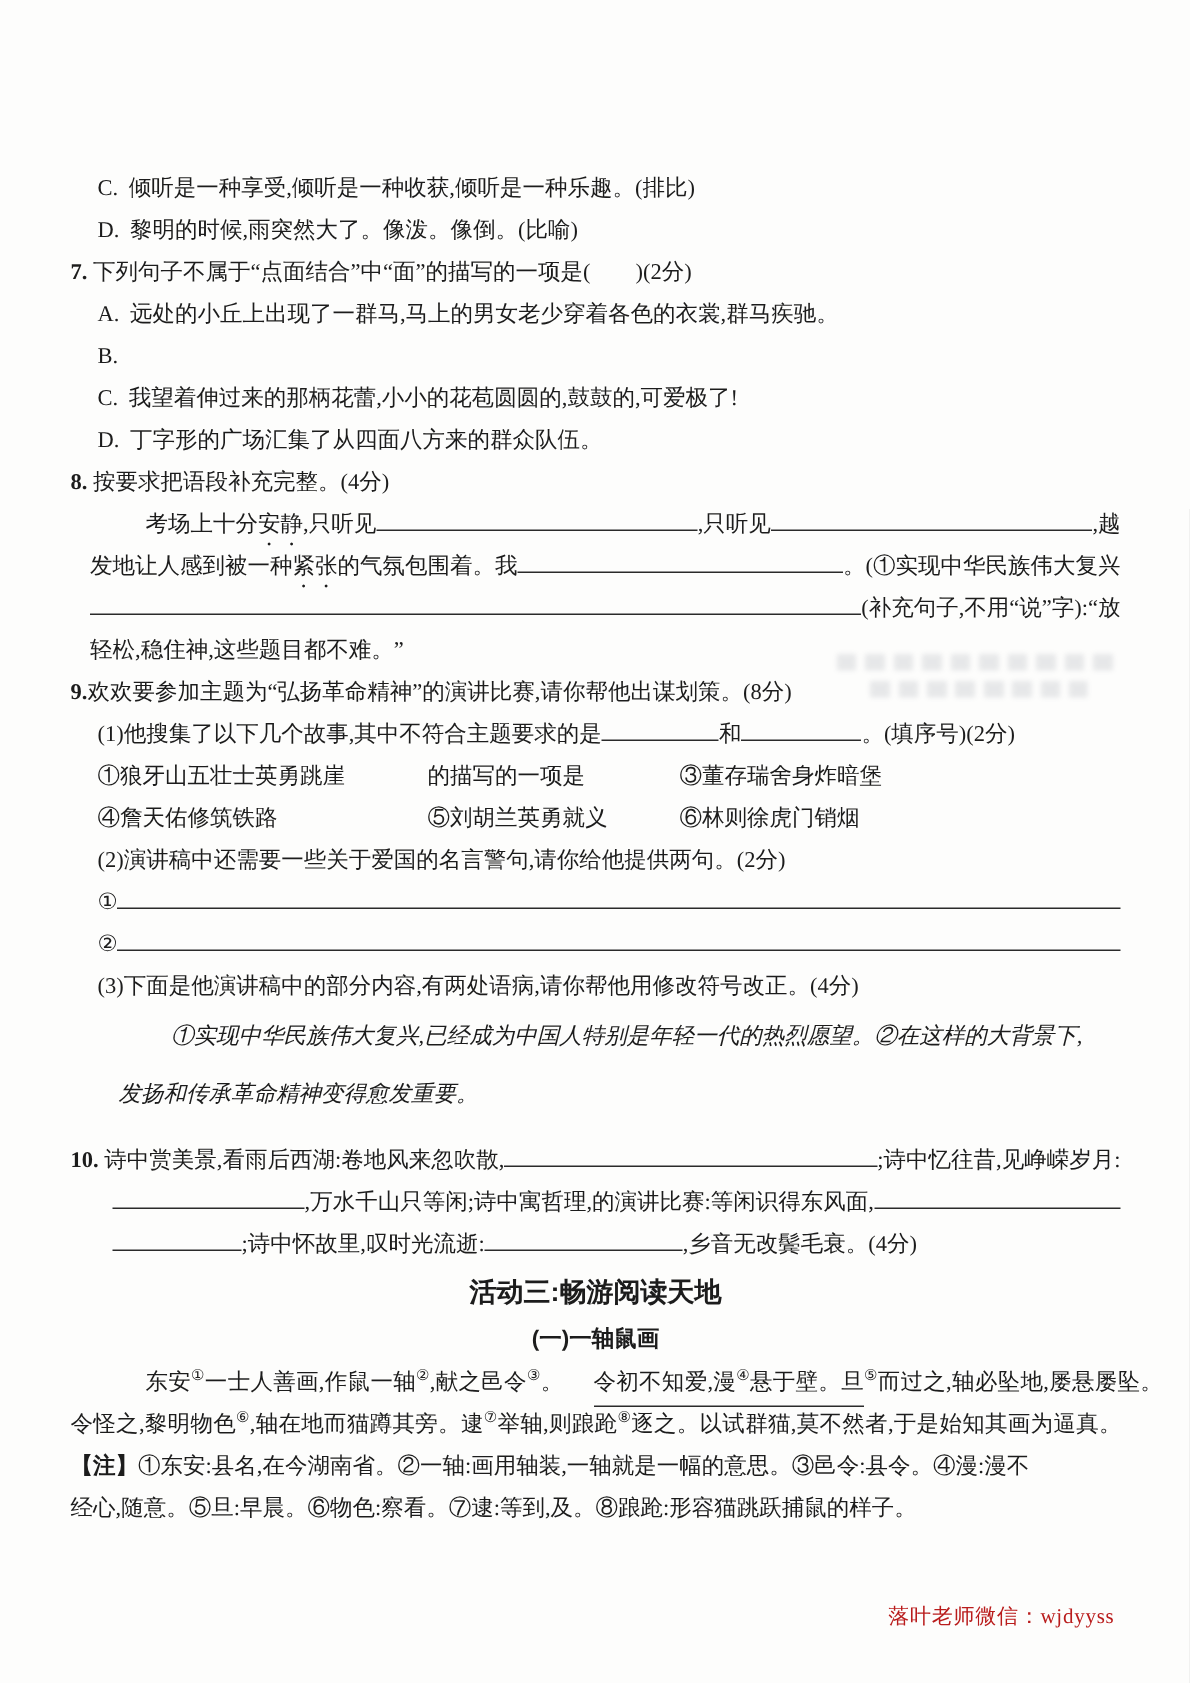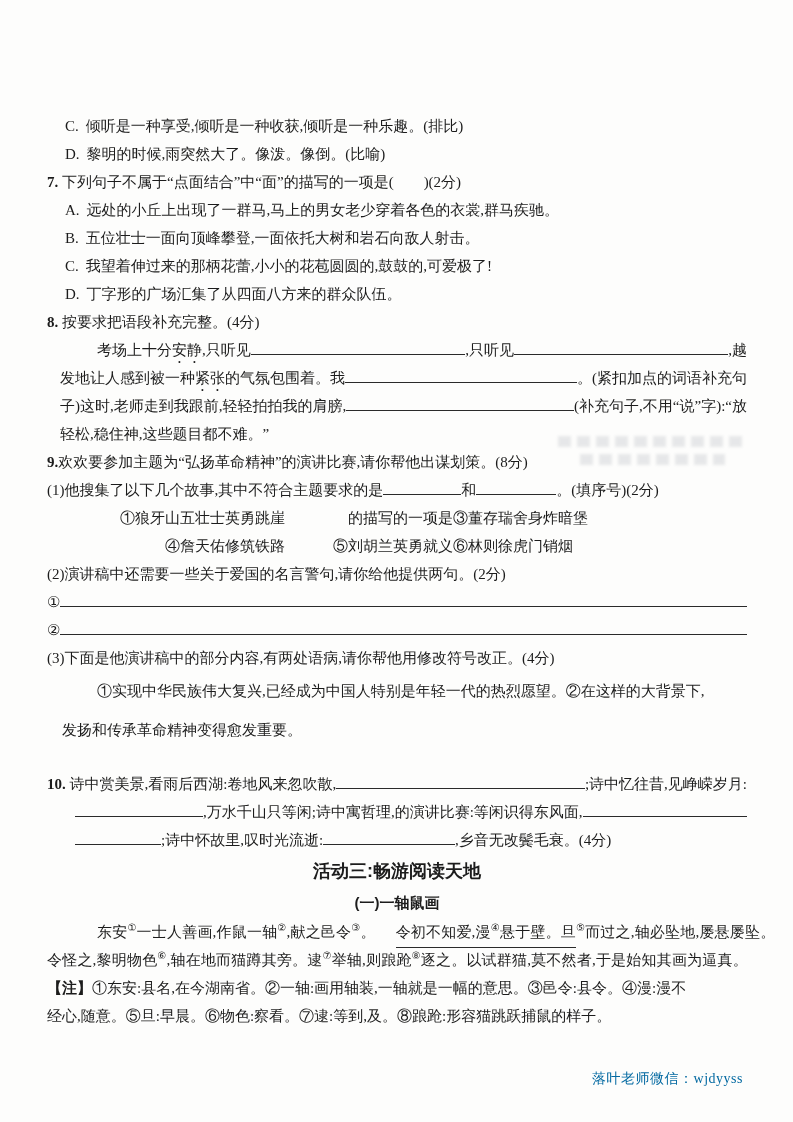--- a/index.html
+++ b/index.html
@@ -20,30 +20,30 @@
   .seg-em{
     -webkit-text-emphasis:filled dot;text-emphasis:filled dot;
     -webkit-text-emphasis-position:under;text-emphasis-position:under left;
   }
   .seg-sup{font-size:10px;position:relative;top:-6px;white-space:pre;line-height:normal;}
   .uline{display:flex;align-items:baseline;border-bottom:1.4px solid #2a2a2a;padding-bottom:1px;margin-left:20px;}
   .blank{border-bottom:1.4px solid #2a2a2a;height:3px;align-self:baseline;min-width:24px;}
   .blank.grow{flex:1 1 40px;}
   .opt{margin-left:18px;}
   .opt-label{margin-right:7px;}
-  .indent18{}
+  .indent18{margin-left:18px;}
   .indent13{margin-left:13px;}
   .q8-first{padding-left:37px;}
-  .stories{display:flex;margin-left:18px;height:28px;line-height:28px;text-align:right;}
+  .stories{display:flex;margin-left:18px;height:28px;line-height:28px;}
   .stories .col1{width:220px;}
   .stories .col2{width:168px;}
-  .para39{margin-left:15px;line-height:39px;}
+  .para39{margin-left:32px;line-height:39px;font-style:italic;}
   .para39 .pline{height:39px;display:block;white-space:pre;}
   .para39 .pline.first{padding-left:35px;}
-  .q10block{margin-top:20px;}
+  .q10block{margin-top:10px;}
   .q10cont{margin-left:28px;}
   .h1{
     margin-top:0;height:34px;line-height:34px;text-align:center;
     font-weight:bold;font-size:18px;
     font-family:"Liberation Sans","DejaVu Sans",sans-serif;
   }
   .h2{
     height:30px;line-height:30px;text-align:center;
     font-weight:bold;font-size:15px;
     font-family:"Liberation Sans","DejaVu Sans",sans-serif;
@@ -77,21 +77,20 @@
     <div class="line">
         <span class="seg-bold">7. </span>
         <span class="seg-text">下列句子不属于“点面结合”中“面”的描写的一项是(　　)(2分)</span>
       </div>
     <div class="line opt">
       <span class="opt-label">A.</span>
       <span class="opt-text">远处的小丘上出现了一群马,马上的男女老少穿着各色的衣裳,群马疾驰。</span>
     </div>
     <div class="line opt">
       <span class="opt-label">B.</span>
-      <span class="opt-text">五位壮士一面向顶峰攀登,一面依托大树和岩石向敌人射击。</span>
     </div>
     <div class="line opt">
       <span class="opt-label">C.</span>
       <span class="opt-text">我望着伸过来的那柄花蕾,小小的花苞圆圆的,鼓鼓的,可爱极了!</span>
     </div>
     <div class="line opt">
       <span class="opt-label">D.</span>
       <span class="opt-text">丁字形的广场汇集了从四面八方来的群众队伍。</span>
     </div>
 
@@ -106,24 +105,23 @@
         <span class="blank grow"></span>
         <span class="seg-text">,只听见</span>
         <span class="blank grow"></span>
         <span class="seg-text">,越</span>
       </div>
     <div class="line indent13">
         <span class="seg-text">发地让人感到被一种</span>
         <span class="seg-em">紧张</span>
         <span class="seg-text">的气氛包围着。我</span>
         <span class="blank grow"></span>
-        <span class="seg-text">。(紧扣加点的词语补充句</span>
+        <span class="seg-text">。(①实现中华民族伟大复兴</span>
       </div>
     <div class="line indent13">
-        <span class="seg-text">子)这时,老师走到我跟前,轻轻拍拍我的肩膀,</span>
         <span class="blank grow"></span>
         <span class="seg-text">(补充句子,不用“说”字):“放</span>
       </div>
     <div class="line indent13">
         <span class="seg-text">轻松,稳住神,这些题目都不难。”</span>
       </div>
 
     <div class="line">
         <span class="seg-bold">9.</span>
         <span class="seg-text">欢欢要参加主题为“弘扬革命精神”的演讲比赛,请你帮他出谋划策。(8分)</span>
@@ -223,14 +221,14 @@
         </div>
     </div>
 
   </div>
 
   <div class="ghost">
     <div class="g-row"></div>
     <div class="g-row short"></div>
   </div>
 
-  <div class="watermark" style="color: #0369a1;">落叶老师微信：wjdyyss</div>
+  <div class="watermark" style="color: #b91c1c;">落叶老师微信：wjdyyss</div>
 </div>
 
 </body></html>

